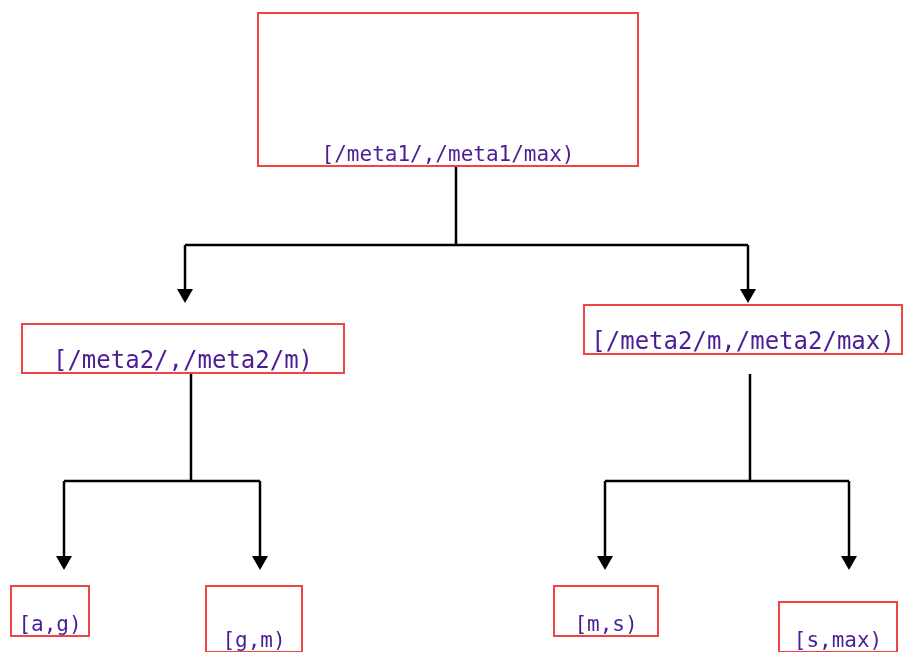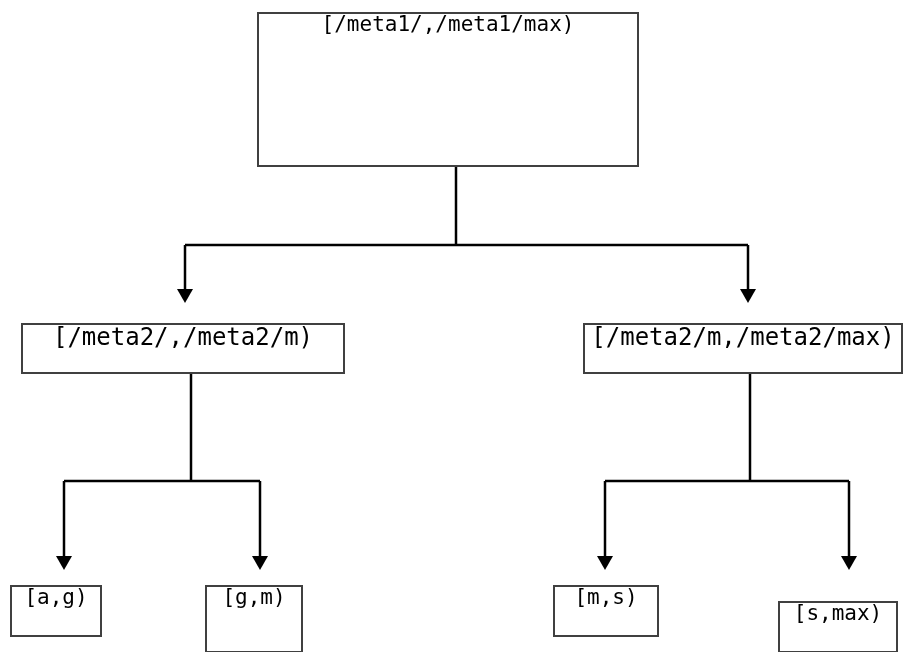--- a/index.html
+++ b/index.html
@@ -19,26 +19,26 @@
     position: absolute;
     left: 0;
     top: 0;
     width: 912px;
     height: 652px;
     pointer-events: none;
   }
   .node-box {
     position: absolute;
     box-sizing: border-box;
-    border: 2px solid #404040;
+    border: 2px solid #ef4444;
     background: #ffffff;
     display: flex;
-    align-items: flex-start;
+    align-items: flex-end;
     justify-content: center;
-    color: #000000;
+    color: #4c1d95;
     letter-spacing: 0px;
     white-space: pre;
   }
   .node-label {
     display: block;
     line-height: 1;
   }
   .level-root   { font-size: 21px; }
   .level-mid    { font-size: 24px; }
   .level-leaf   { font-size: 21px; }
@@ -79,25 +79,25 @@
   </svg>
 
   <div class="node-box level-root" style="left:257px; top:12px; width:382px; height:155px;">
     <span class="node-label">[/meta1/,/meta1/max)</span>
   </div>
 
   <div class="node-box level-mid" style="left:21px; top:323px; width:324px; height:51px;">
     <span class="node-label">[/meta2/,/meta2/m)</span>
   </div>
 
-  <div class="node-box level-mid" style="left:583px; top:323px; width:320px; height:51px;">
+  <div class="node-box level-mid" style="left:583px; top:304px; width:320px; height:51px;">
     <span class="node-label">[/meta2/m,/meta2/max)</span>
   </div>
 
-  <div class="node-box level-leaf" style="left:10px; top:585px; width:92px; height:52px;">
+  <div class="node-box level-leaf" style="left:10px; top:585px; width:80px; height:52px;">
     <span class="node-label">[a,g)</span>
   </div>
 
   <div class="node-box level-leaf" style="left:205px; top:585px; width:98px; height:68px;">
     <span class="node-label">[g,m)</span>
   </div>
 
   <div class="node-box level-leaf" style="left:553px; top:585px; width:106px; height:52px;">
     <span class="node-label">[m,s)</span>
   </div>

